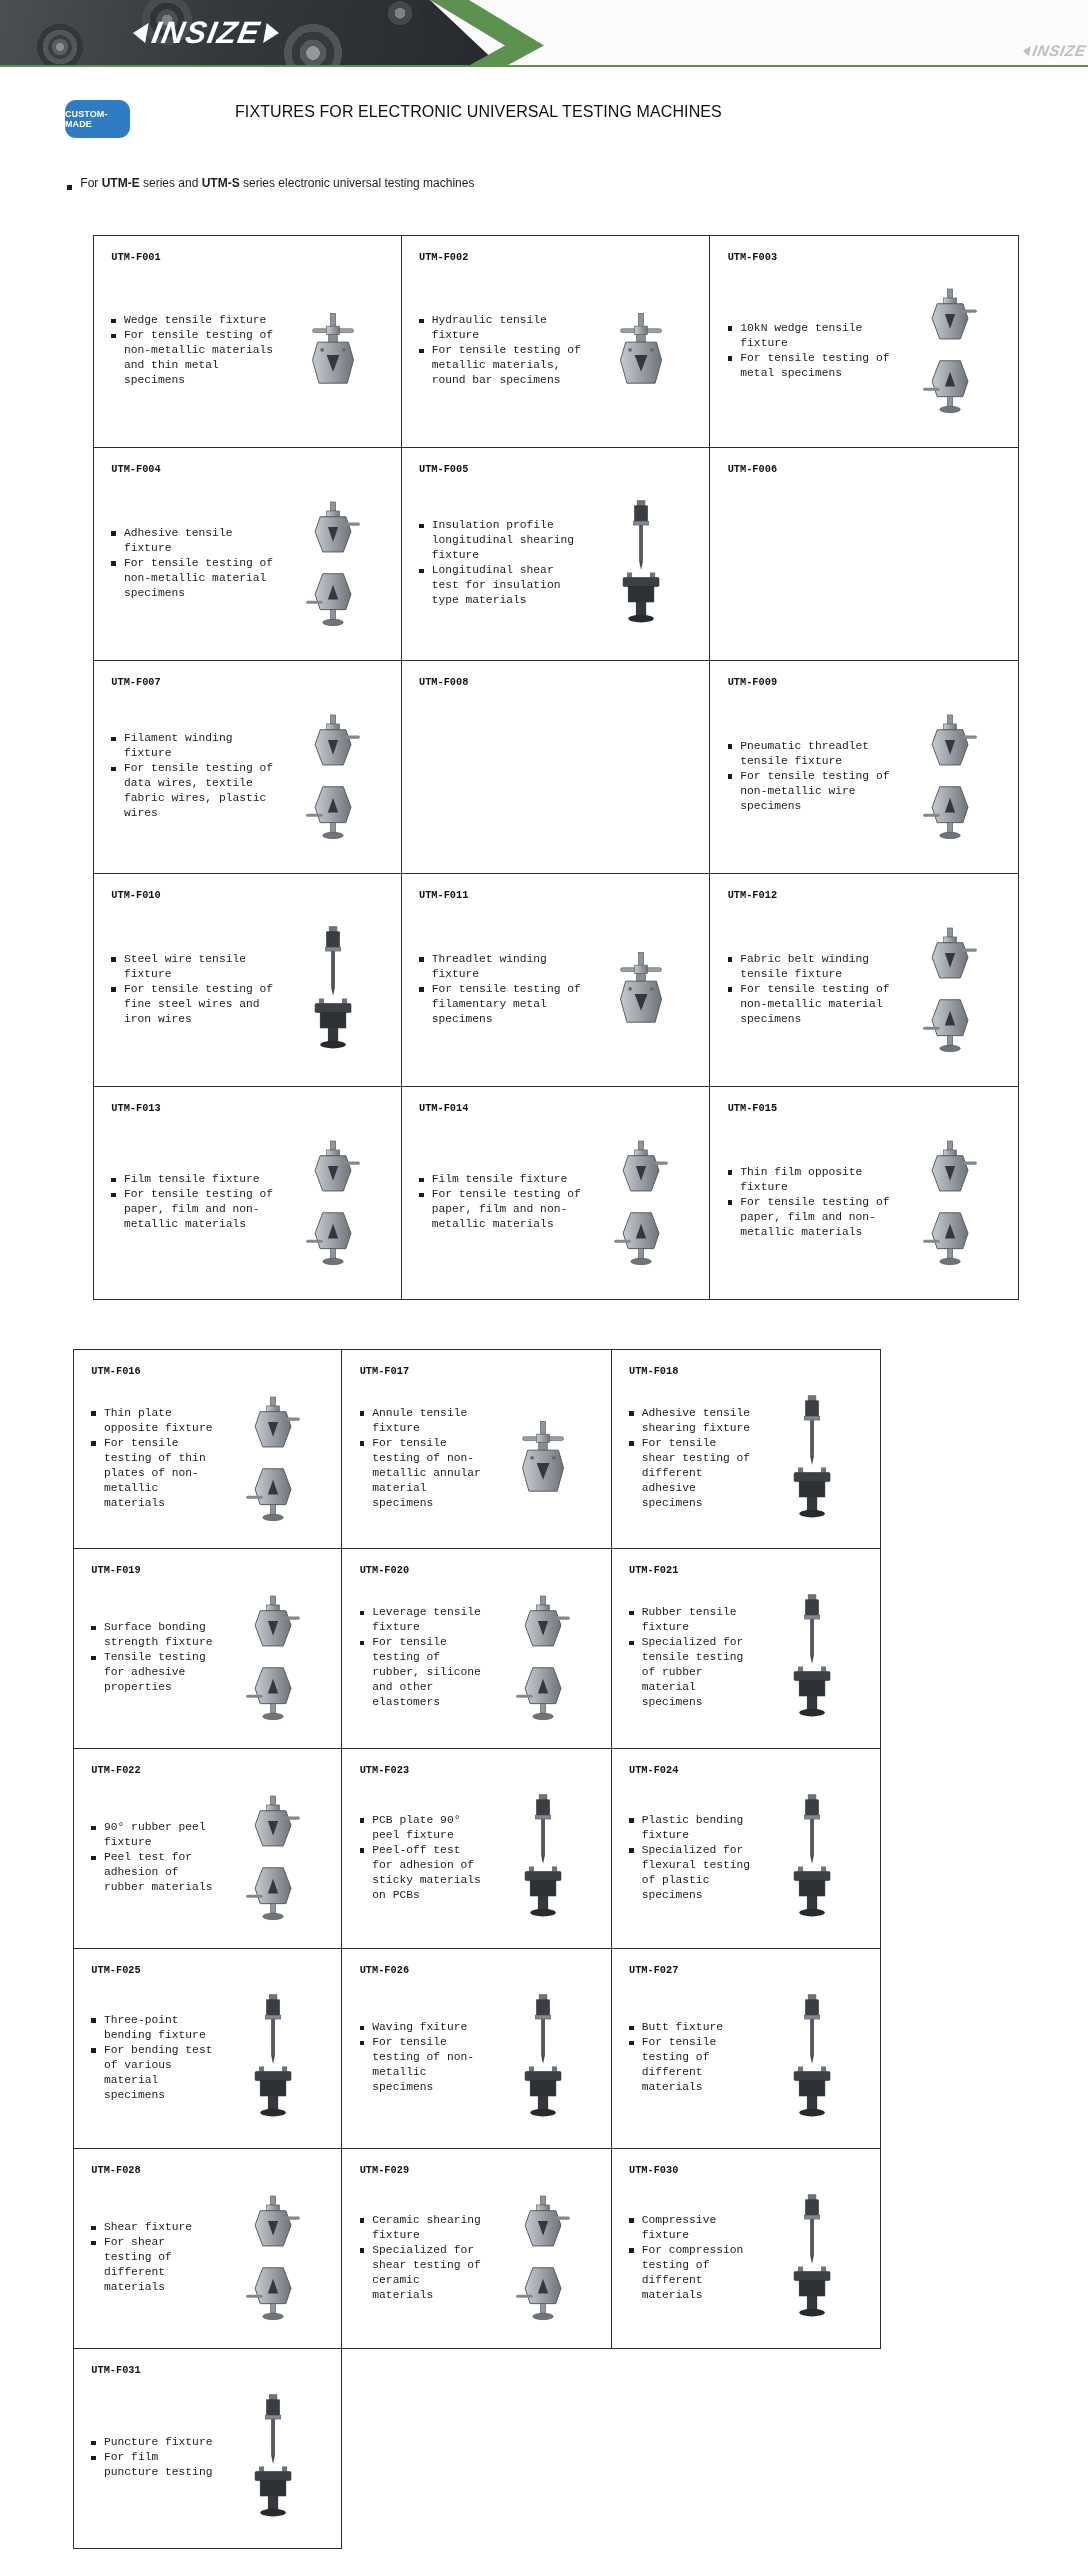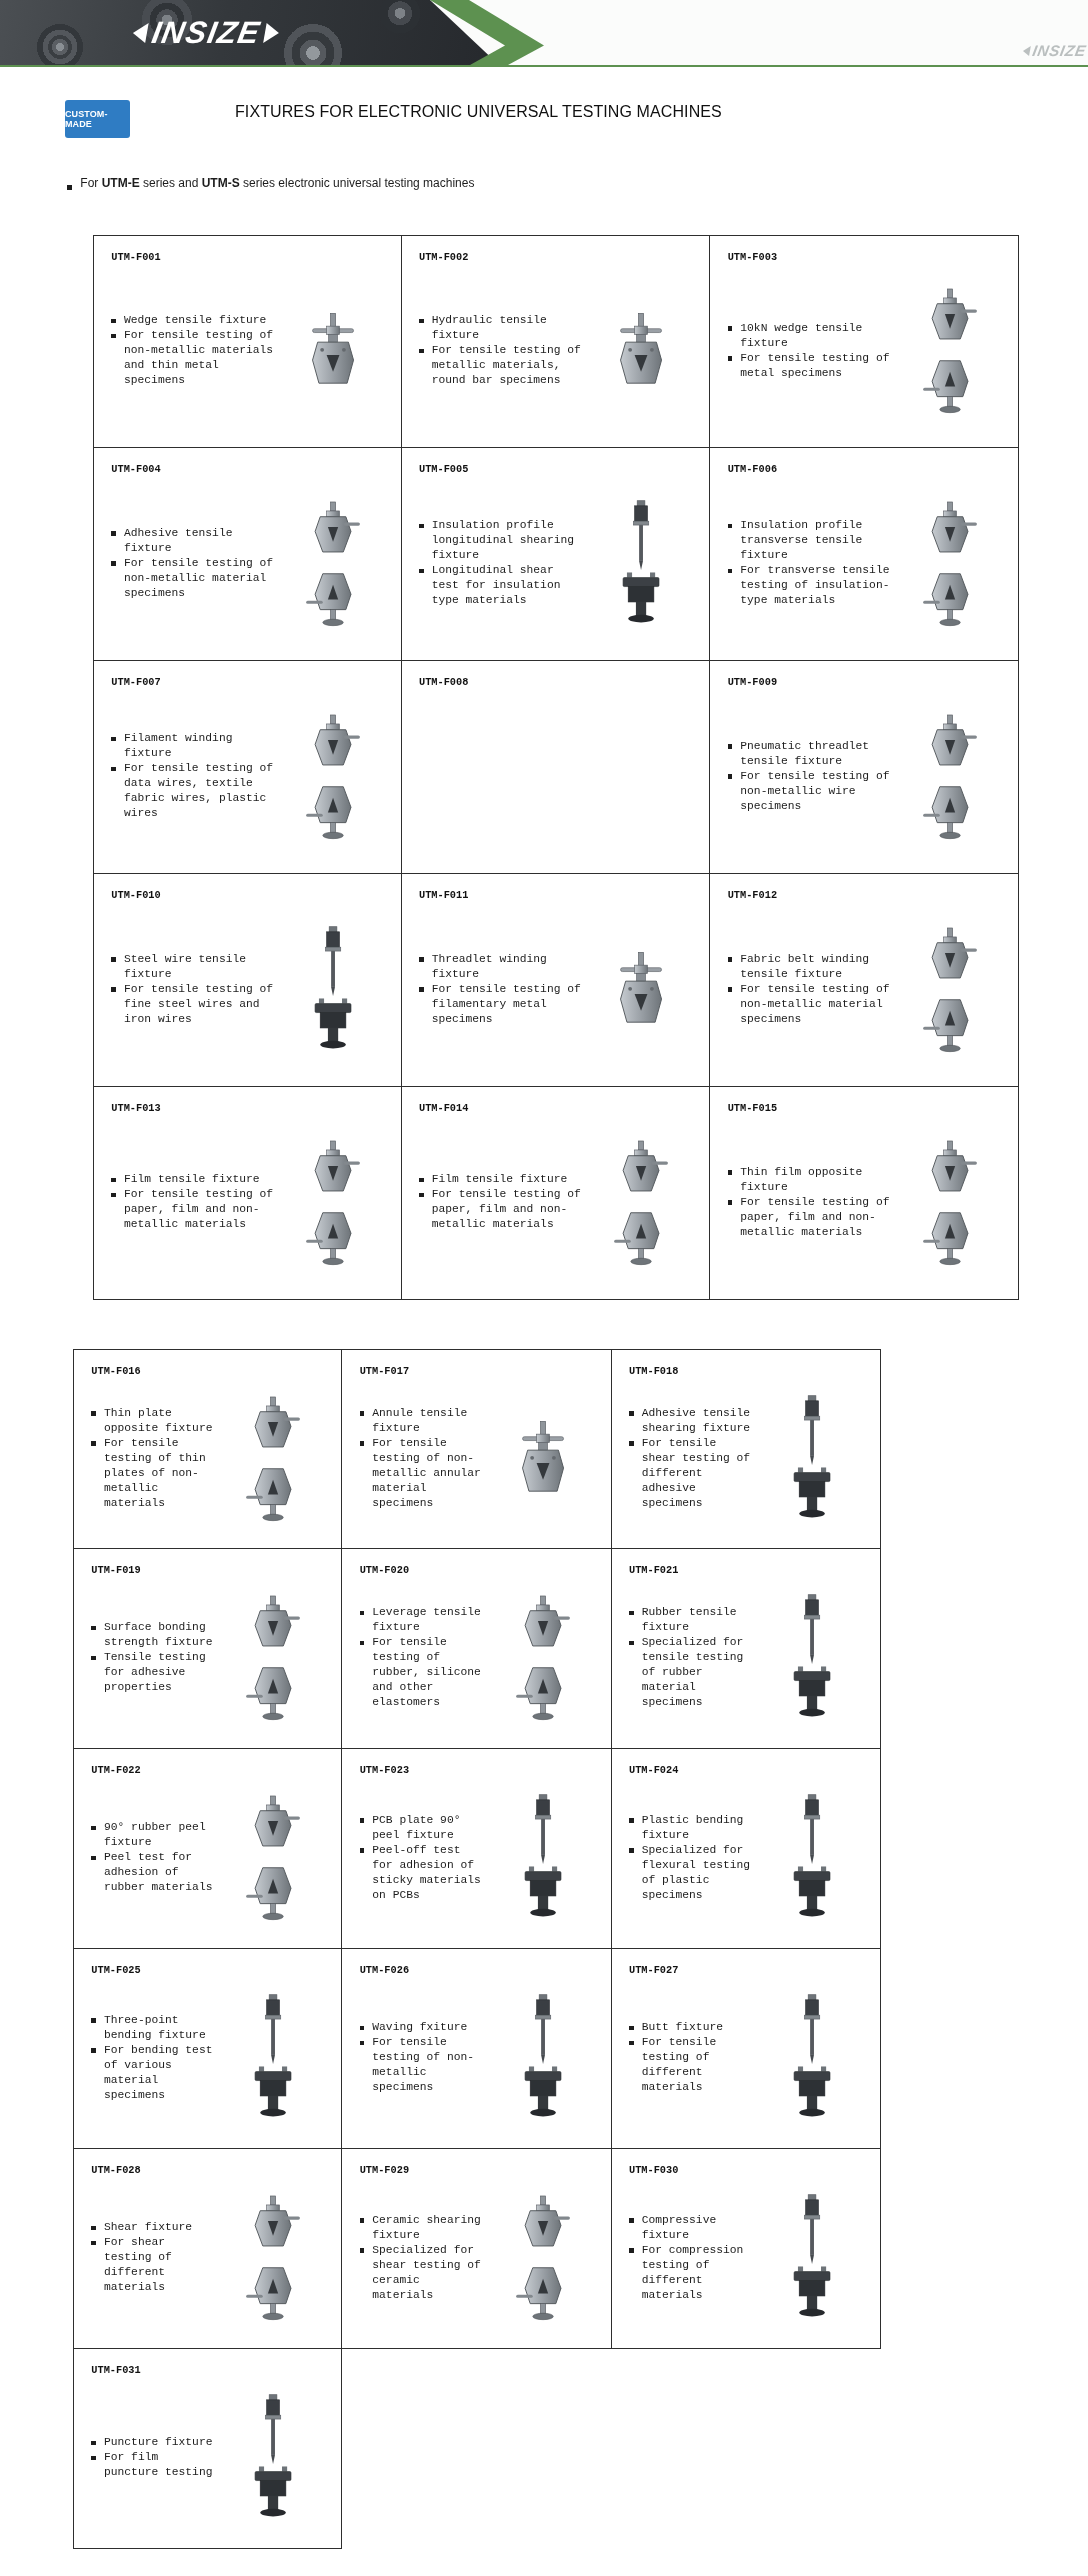--- a/index.html
+++ b/index.html
@@ -21,21 +21,21 @@
   .brand-logo{position:absolute;left:133px;top:17.3px;display:flex;align-items:center;gap:5.3px;transform:skewX(-10deg);}
   .brand-logo .arrow-l{width:0;height:0;border-top:10px solid transparent;border-bottom:10px solid transparent;border-right:14.7px solid #ffffff;}
   .brand-logo .arrow-r{width:0;height:0;border-top:10px solid transparent;border-bottom:10px solid transparent;border-left:14.7px solid #ffffff;}
   .brand-logo .brand-text{color:#ffffff;font-size:31px;font-weight:bold;font-style:italic;letter-spacing:1.3px;line-height:1;}
   .watermark{position:absolute;right:-6.7px;top:43px;display:flex;align-items:center;gap:2.7px;transform:skewX(-10deg);opacity:.95;}
   .watermark .arrow-l{width:0;height:0;border-top:5.3px solid transparent;border-bottom:5.3px solid transparent;border-right:7.3px solid #b7bcbc;}
   .watermark .arrow-r{width:0;height:0;border-top:5.3px solid transparent;border-bottom:5.3px solid transparent;border-left:7.3px solid #b7bcbc;}
   .watermark .brand-text{color:#b7bcbc;font-size:15.3px;font-weight:bold;font-style:italic;letter-spacing:0.7px;line-height:1;}
 
   
-  .badge{position:absolute;left:65px;top:100px;width:65px;height:38px;background:#2f7cc3;border-radius:3px;
+  .badge{position:absolute;left:65px;top:100px;width:65px;height:38px;background:#2f7cc3;border-radius:11px;
     display:flex;align-items:center;justify-content:center;color:#fff;font-size:9px;font-weight:bold;letter-spacing:0.1px;}
   .page-title{position:absolute;left:235px;top:92px;font-size:16px;font-weight:normal;color:#101010;letter-spacing:0.1px;}
   .intro{position:absolute;left:67px;top:176px;font-size:12px;display:flex;align-items:flex-end;}
   .intro .sq{width:5.3px;height:5.3px;background:#1d1d1d;margin:3.3px 8px 0 0;flex:none;}
   .intro b{font-weight:bold;}
 
   
   .grid{position:absolute;display:grid;grid-template-columns:repeat(3,1fr);background:#ffffff;font-family:Liberation Mono, monospace;}
   .grid-1{left:93px;top:235px;width:926px;grid-auto-rows:213px;}
   .grid-2{left:73px;top:1349px;width:808px;grid-auto-rows:200px;}
@@ -196,31 +196,20 @@
       <div class="photo">
         <svg class="fx" viewBox="0 0 100 220">
               <use href="#fx-tall"></use>
             </svg>
       </div>
     </div>
   </div>
 
   <div class="cell">
     <div class="code">UTM-F006</div>
-    <div class="cell-body">
-      <ul class="bullets">
-            <li>Insulation profile transverse tensile fixture</li>
-            <li>For transverse tensile testing of insulation-type materials</li>
-          </ul>
-      <div class="photo">
-        <svg class="fx" viewBox="0 0 100 220">
-              <use href="#fx-pair"></use>
-            </svg>
-      </div>
-    </div>
   </div>
 
   <div class="cell">
     <div class="code">UTM-F007</div>
     <div class="cell-body">
       <ul class="bullets">
             <li>Filament winding fixture</li>
             <li>For tensile testing of data wires, textile fabric wires, plastic wires</li>
           </ul>
       <div class="photo">

